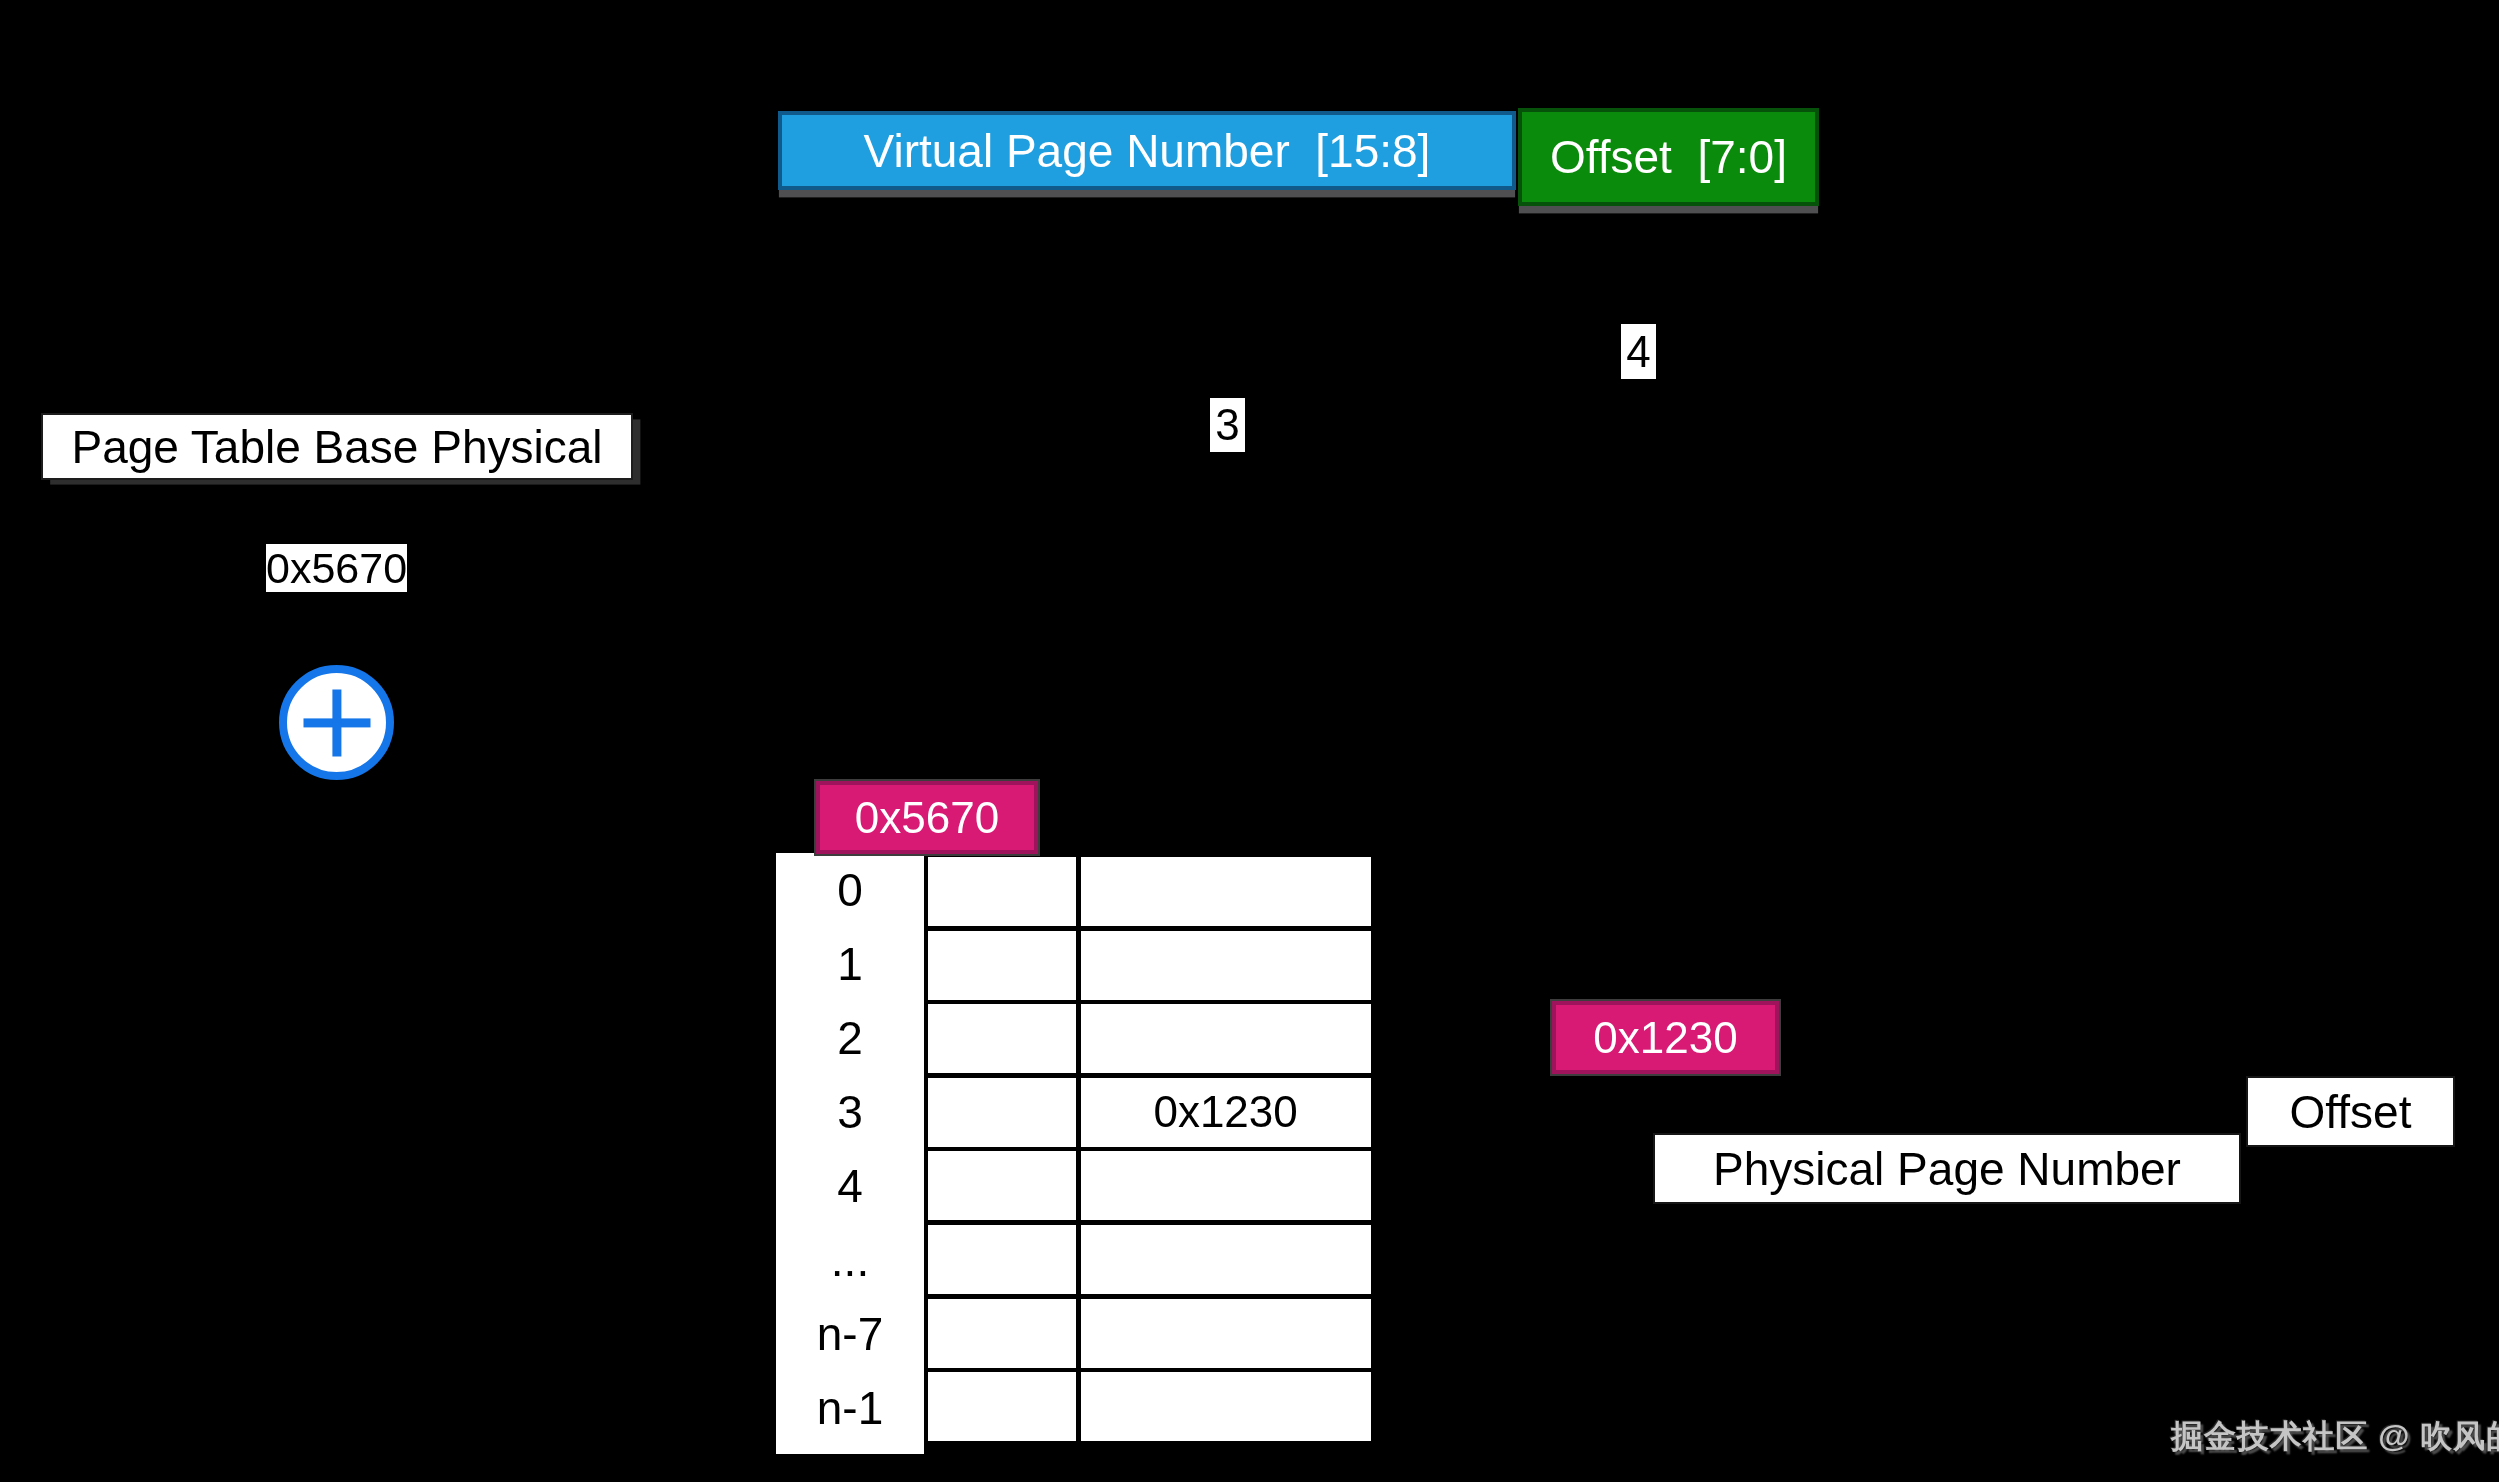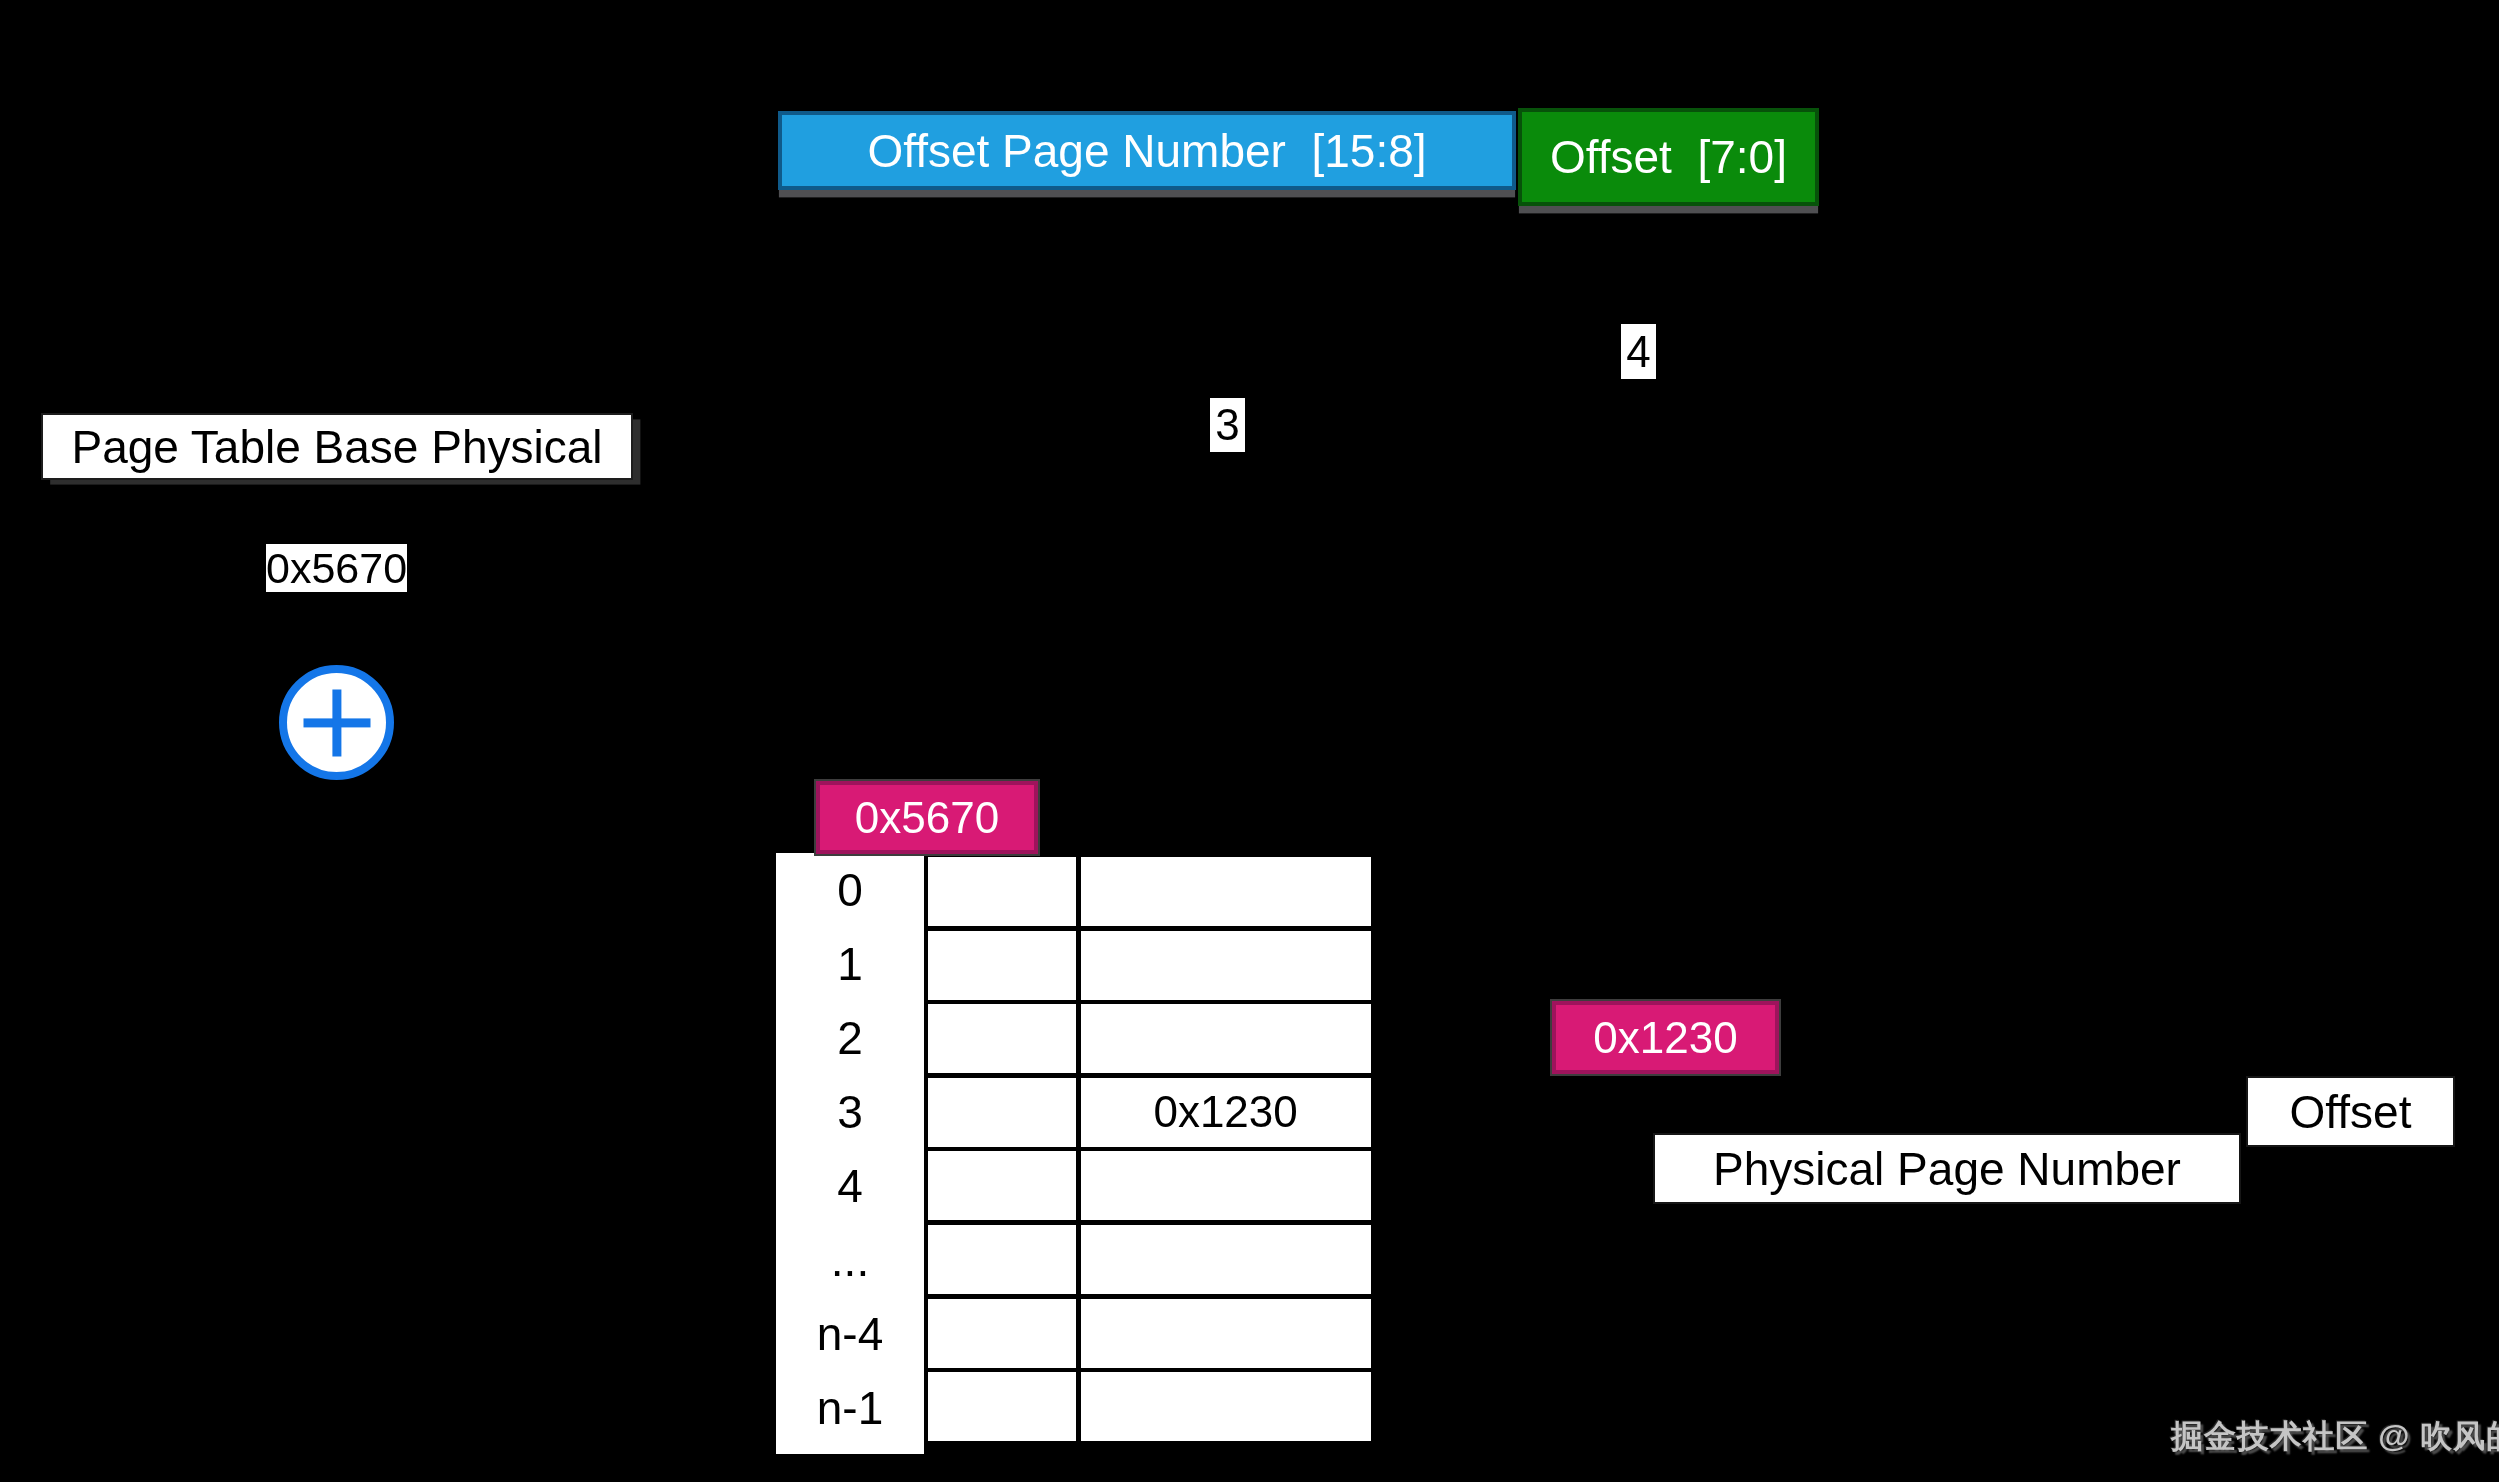--- a/index.html
+++ b/index.html
@@ -74,21 +74,21 @@
   .watermark{left:2171px;top:1415px;height:39px;color:#d6d6d6;font-size:32px;
     font-weight:bold;letter-spacing:0.9px;opacity:.92;
     text-shadow:2.8px 2.8px 1.8px rgba(90,90,90,.95), -0.9px -0.9px 0.9px rgba(60,60,60,.8);
     white-space:pre;}
 </style>
 </head>
 <body>
 
 <div class="canvas">
 
-  <div class="abs center vpn-box">Offset Page Number  [15:8]</div>
+  <div class="abs center vpn-box">Virtual Page Number  [15:8]</div>
   <div class="abs center offset-box">Offset  [7:0]</div>
 
   <div class="abs center step-label step-4">4</div>
   <div class="abs center step-label step-3">3</div>
 
   <div class="abs center ptbr-box">Page Table Base Physical</div>
   <div class="abs center ptbr-value">0x5670</div>
 
   <div class="abs adder">
     <span class="bar-h"></span>
@@ -97,21 +97,21 @@
 
   <div class="abs center chip chip-pte-addr">0x5670</div>
 
   <div class="abs pt-label-col">
     <div class="idx">0</div>
     <div class="idx">1</div>
     <div class="idx">2</div>
     <div class="idx">3</div>
     <div class="idx">4</div>
     <div class="idx">...</div>
-    <div class="idx">n-4</div>
+    <div class="idx">n-7</div>
     <div class="idx">n-1</div>
   </div>
 
   <div class="abs pt-grid">
     <div class="cell"></div>
     <div class="cell"></div>
     <div class="cell"></div>
     <div class="cell"></div>
     <div class="cell"></div>
     <div class="cell"></div>

